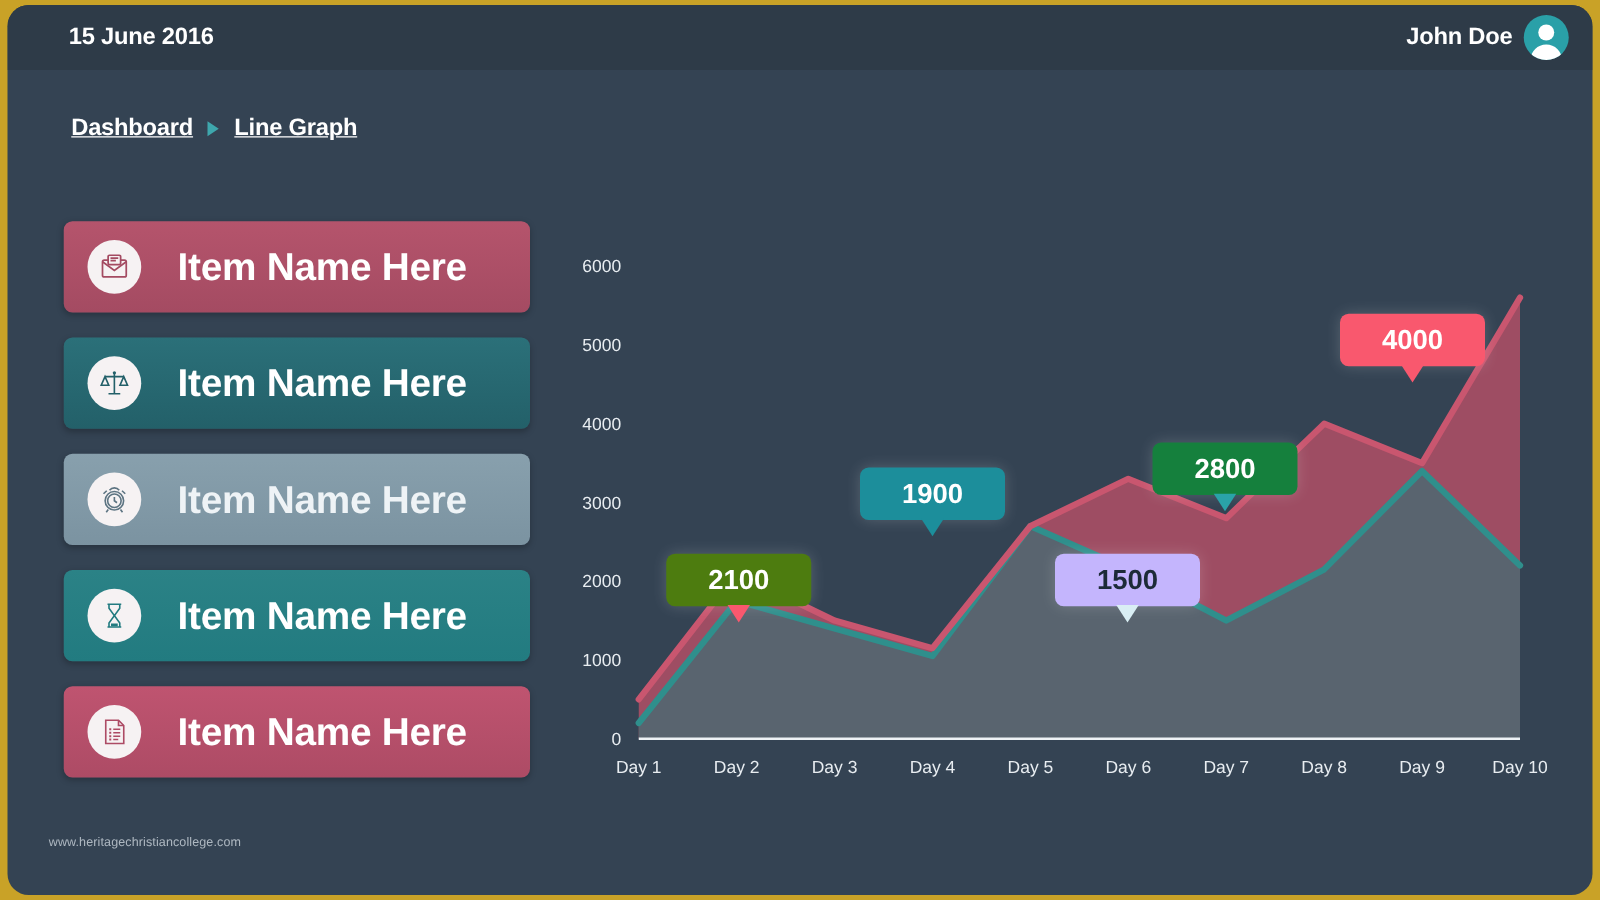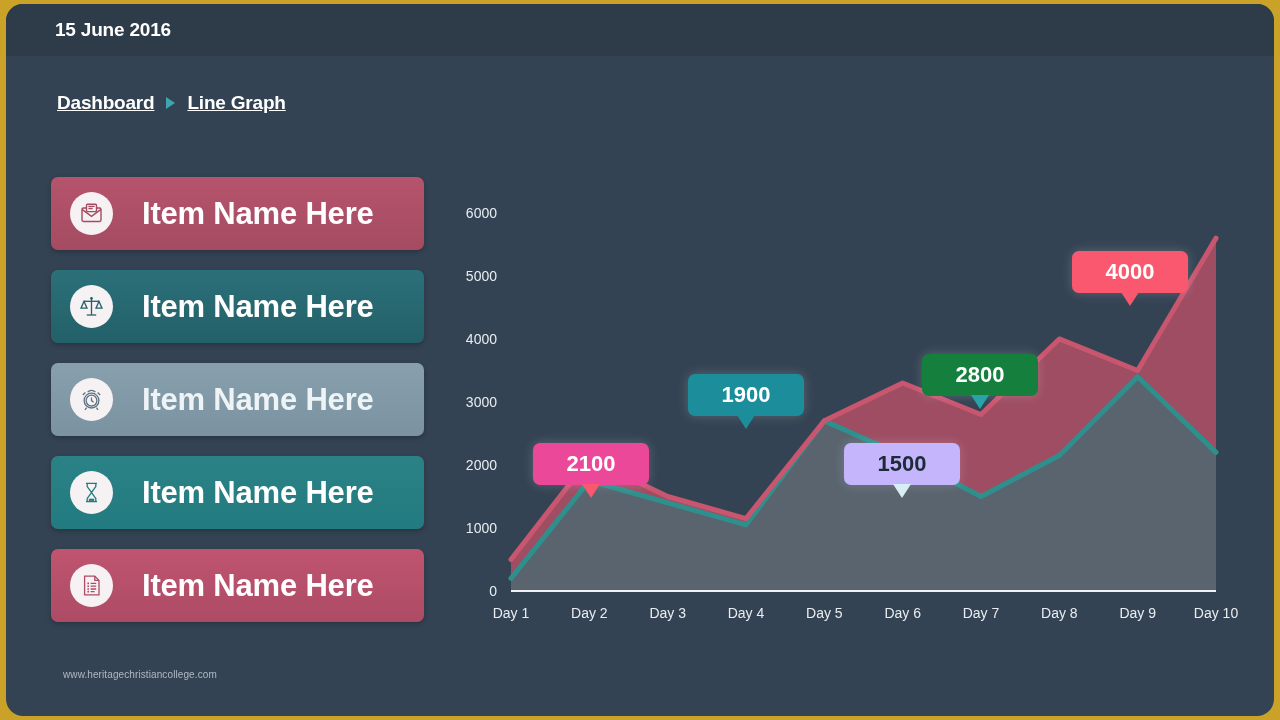--- a/index.html
+++ b/index.html
@@ -135,30 +135,38 @@
     border-top: 14px solid var(--tail);
   }
 
   .watermark {
     position: absolute;
     left: 33px; bottom: 36px;
     color: #c3ccd4;
     font-size: 10px;
     letter-spacing: 0.1px;
     opacity: 0.85;
-    margin-left: 24px;
   }
 </style>
 </head>
 <body>
 
 <div class="slide">
 
   <div class="topbar">
     <div class="topbar-date">15 June 2016</div>
+    <div class="topbar-user">
+      <span class="user-name">John Doe</span>
+      <span class="avatar">
+        <svg width="36" height="34" viewBox="0 0 36 34" aria-hidden="true">
+          <circle cx="18" cy="12" r="6.4" fill="#ffffff"></circle>
+          <path d="M5.5 34c0-7.2 5.6-12.4 12.5-12.4S30.5 26.8 30.5 34z" fill="#ffffff"></path>
+        </svg>
+      </span>
+    </div>
   </div>
 
   <div class="breadcrumb">
     <span class="crumb">Dashboard</span>
     <span class="crumb-sep"></span>
     <span class="crumb">Line Graph</span>
   </div>
 
   <div class="menu">
 
@@ -248,21 +256,21 @@
         <text x="378.3333333333333" y="449" fill="#e8edf1" font-size="14" font-family="&quot;Liberation Sans&quot;, sans-serif" text-anchor="middle">Day 5</text>
         <text x="456.6666666666667" y="449" fill="#e8edf1" font-size="14" font-family="&quot;Liberation Sans&quot;, sans-serif" text-anchor="middle">Day 6</text>
         <text x="535" y="449" fill="#e8edf1" font-size="14" font-family="&quot;Liberation Sans&quot;, sans-serif" text-anchor="middle">Day 7</text>
         <text x="613.3333333333334" y="449" fill="#e8edf1" font-size="14" font-family="&quot;Liberation Sans&quot;, sans-serif" text-anchor="middle">Day 8</text>
         <text x="691.6666666666666" y="449" fill="#e8edf1" font-size="14" font-family="&quot;Liberation Sans&quot;, sans-serif" text-anchor="middle">Day 9</text>
         <text x="770" y="449" fill="#e8edf1" font-size="14" font-family="&quot;Liberation Sans&quot;, sans-serif" text-anchor="middle">Day 10</text>
       </svg>
 
 
     <div id="callout-layer">
-        <div class="callout" style="width: 116px; height: 42px; left: 87px; top: 274px; background: #ec4899; color: rgb(255, 255, 255); --tail: #f9586e;">2100</div>
+        <div class="callout" style="width: 116px; height: 42px; left: 87px; top: 274px; background: #4d7c0f; color: rgb(255, 255, 255); --tail: #f9586e;">2100</div>
         <div class="callout" style="width: 116px; height: 42px; left: 242px; top: 205px; background: rgb(28, 142, 155); color: rgb(255, 255, 255); --tail: #1c8e9b;">1900</div>
         <div class="callout" style="width: 116px; height: 42px; left: 398px; top: 274px; background: #c4b5fd; color: rgb(29, 43, 56); --tail: #d9eef4;">1500</div>
         <div class="callout" style="width: 116px; height: 42px; left: 476px; top: 185px; background: #15803d; color: rgb(255, 255, 255); --tail: #2aa3a8;">2800</div>
         <div class="callout" style="width: 116px; height: 42px; left: 626px; top: 82px; background: rgb(249, 88, 110); color: rgb(255, 255, 255); --tail: #f9586e;">4000</div>
       </div>
   </div>
 
   <div class="watermark">www.heritagechristiancollege.com</div>
 </div>
 

